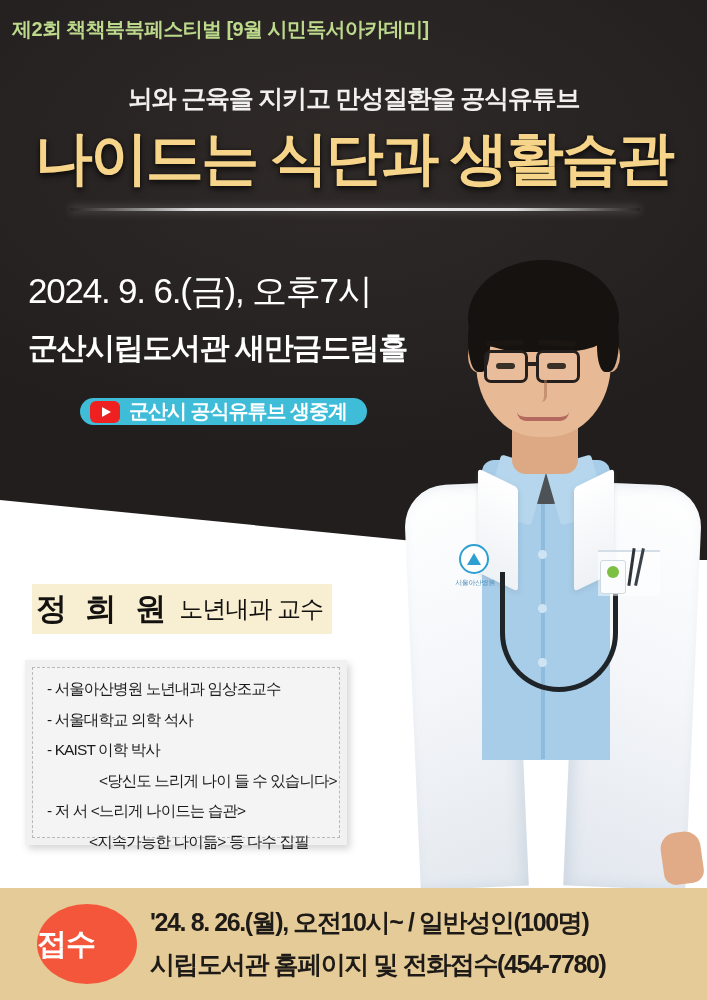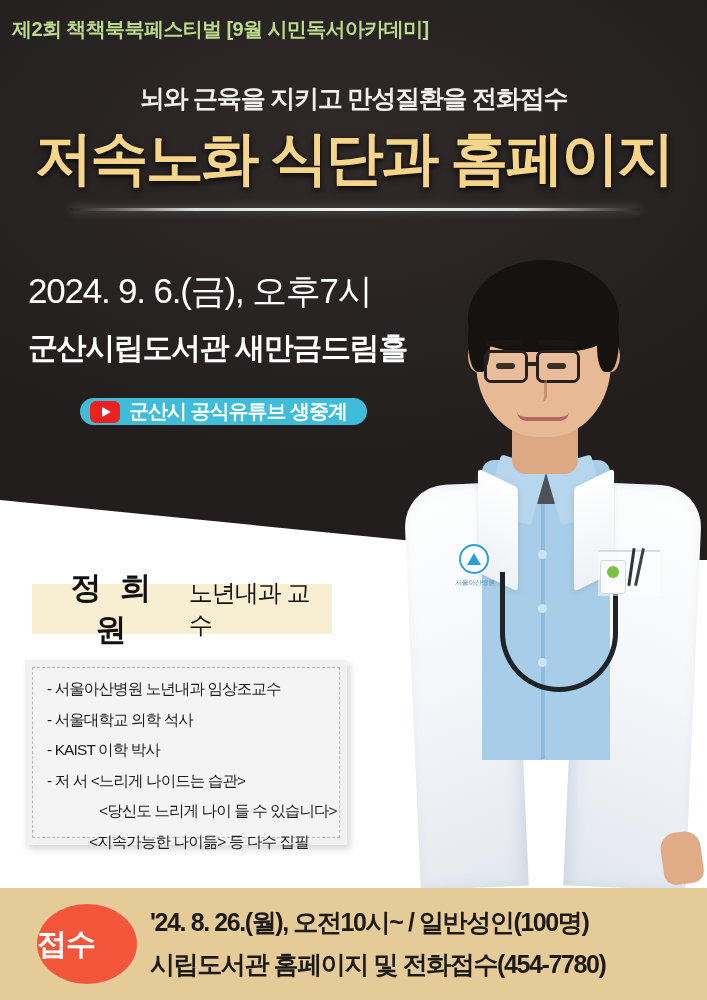--- a/index.html
+++ b/index.html
@@ -236,21 +236,21 @@
   }
 
   
   .name-band{
     position:absolute; left:32px; top:584px; width:300px; height:50px;
     background:#f8eed2; z-index:6;
     display:flex; align-items:center;
   }
   .name-main{
     font-size:31px; font-weight:900; letter-spacing:5px;
-    color:#141210; margin-left:14px;text-align:center;
+    color:#141210; margin-left:4px;text-align:center;
   }
   .name-role{
     font-size:24px; font-weight:400; letter-spacing:-1px;
     color:#141210; margin-left:8px;
   }
 
   
   .cred-box{
     position:absolute; left:25px; top:660px; width:322px; height:185px;
     background:#f1f1f1; z-index:6;
@@ -296,23 +296,23 @@
 </style>
 </head>
 <body>
 
 <div id="poster">
 
   <div class="dark-panel"></div>
 
   <div class="eyebrow">제2회 책책북북페스티벌 [9월 시민독서아카데미]</div>
 
-  <div class="subtitle">뇌와 근육을 지키고 만성질환을 전화접수</div>
-
-  <div class="main-title">저속노화 식단과  홈페이지</div>
+  <div class="subtitle">뇌와 근육을 지키고 만성질환을 공식유튜브</div>
+
+  <div class="main-title">나이드는 식단과  생활습관</div>
 
   <div class="divider"></div>
 
   <div class="event-date">2024. 9. 6.(금), 오후7시</div>
   <div class="event-venue">군산시립도서관 새만금드림홀</div>
 
   <div class="yt-pill">
     <span class="yt-icon">
         <span class="tri"></span>
       </span>
@@ -364,22 +364,22 @@
   <div class="name-band">
     <span class="name-main">정 희 원</span>
     <span class="name-role">노년내과 교수</span>
   </div>
 
   <div class="cred-box">
     <div class="cred-inner">
       <div class="cred-line">- 서울아산병원 노년내과 임상조교수</div>
       <div class="cred-line">- 서울대학교 의학 석사</div>
       <div class="cred-line">- KAIST 이학 박사</div>
+      <div class="cred-line indent-1">&lt;당신도 느리게 나이 들 수 있습니다&gt;</div>
       <div class="cred-line">- 저 서 &lt;느리게 나이드는 습관&gt;</div>
-      <div class="cred-line indent-1">&lt;당신도 느리게 나이 들 수 있습니다&gt;</div>
       <div class="cred-line indent-2">&lt;지속가능한 나이듦&gt; 등 다수 집필</div>
     </div>
   </div>
 
   <div class="bottom-band">
     <div class="reg-badge">
       <span class="reg-badge-label">접수</span>
     </div>
     <div class="reg-line1">'24.  8.  26.(월), 오전10시~ / 일반성인(100명)</div>
     <div class="reg-line2">시립도서관 홈페이지 및 전화접수(454-7780)</div>

